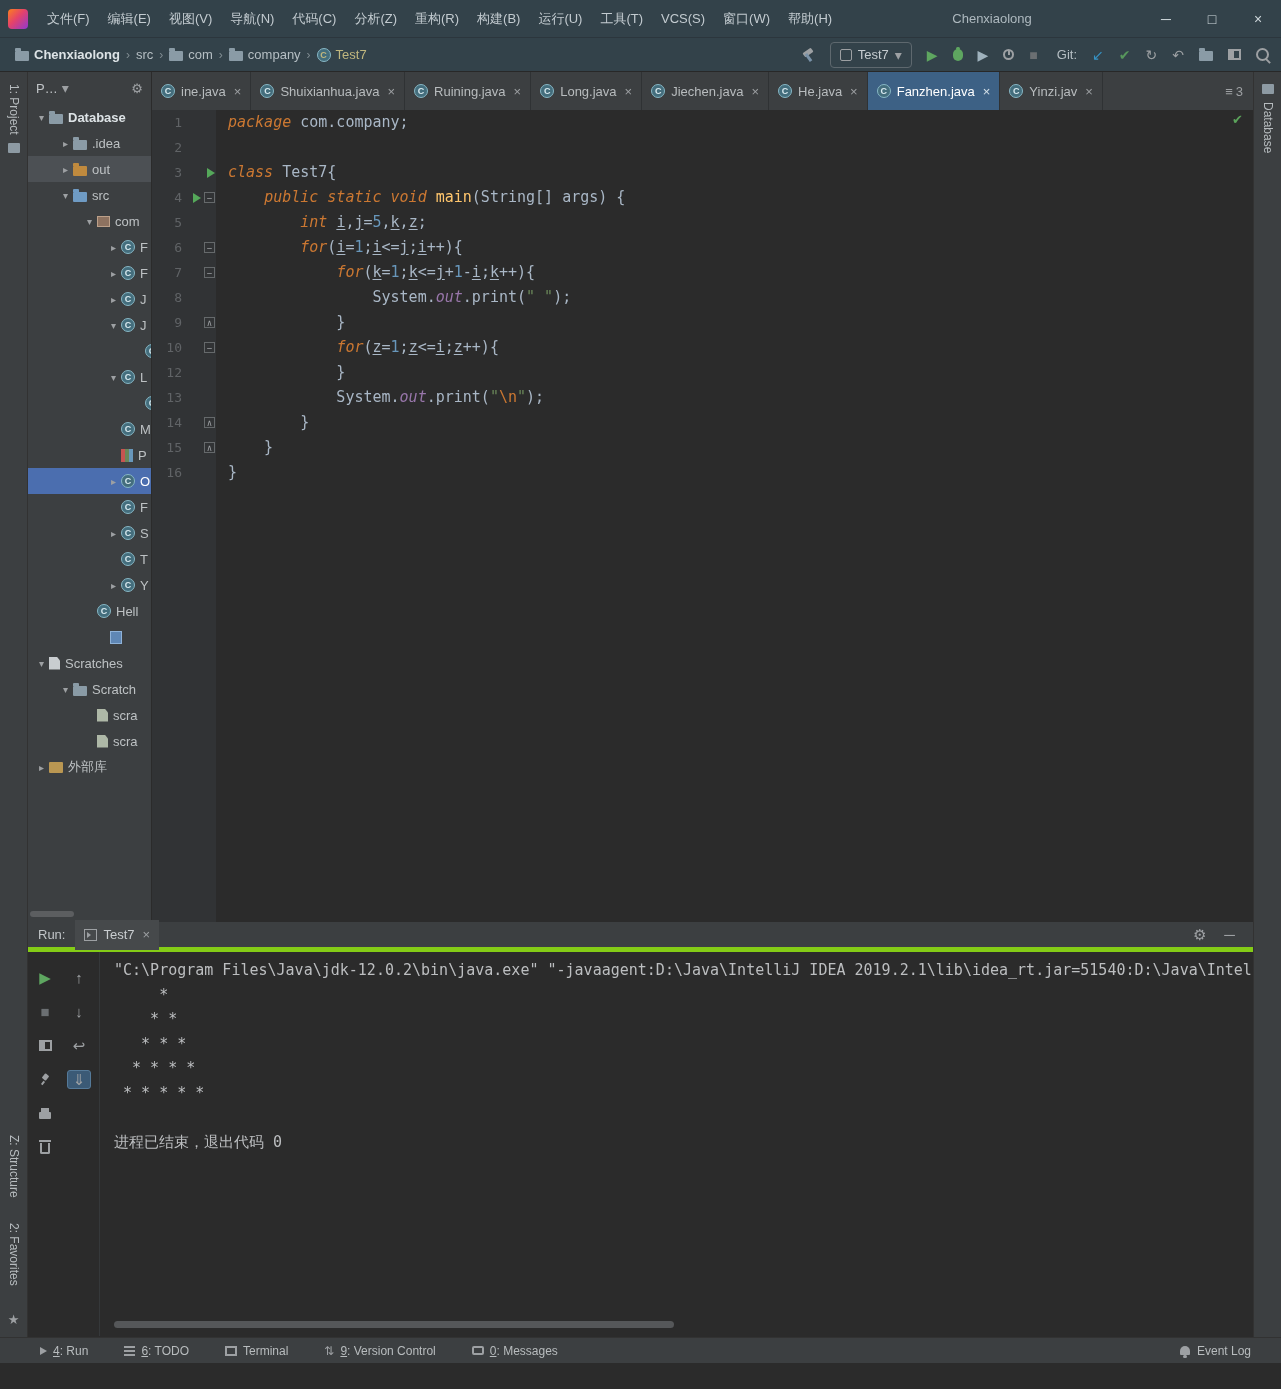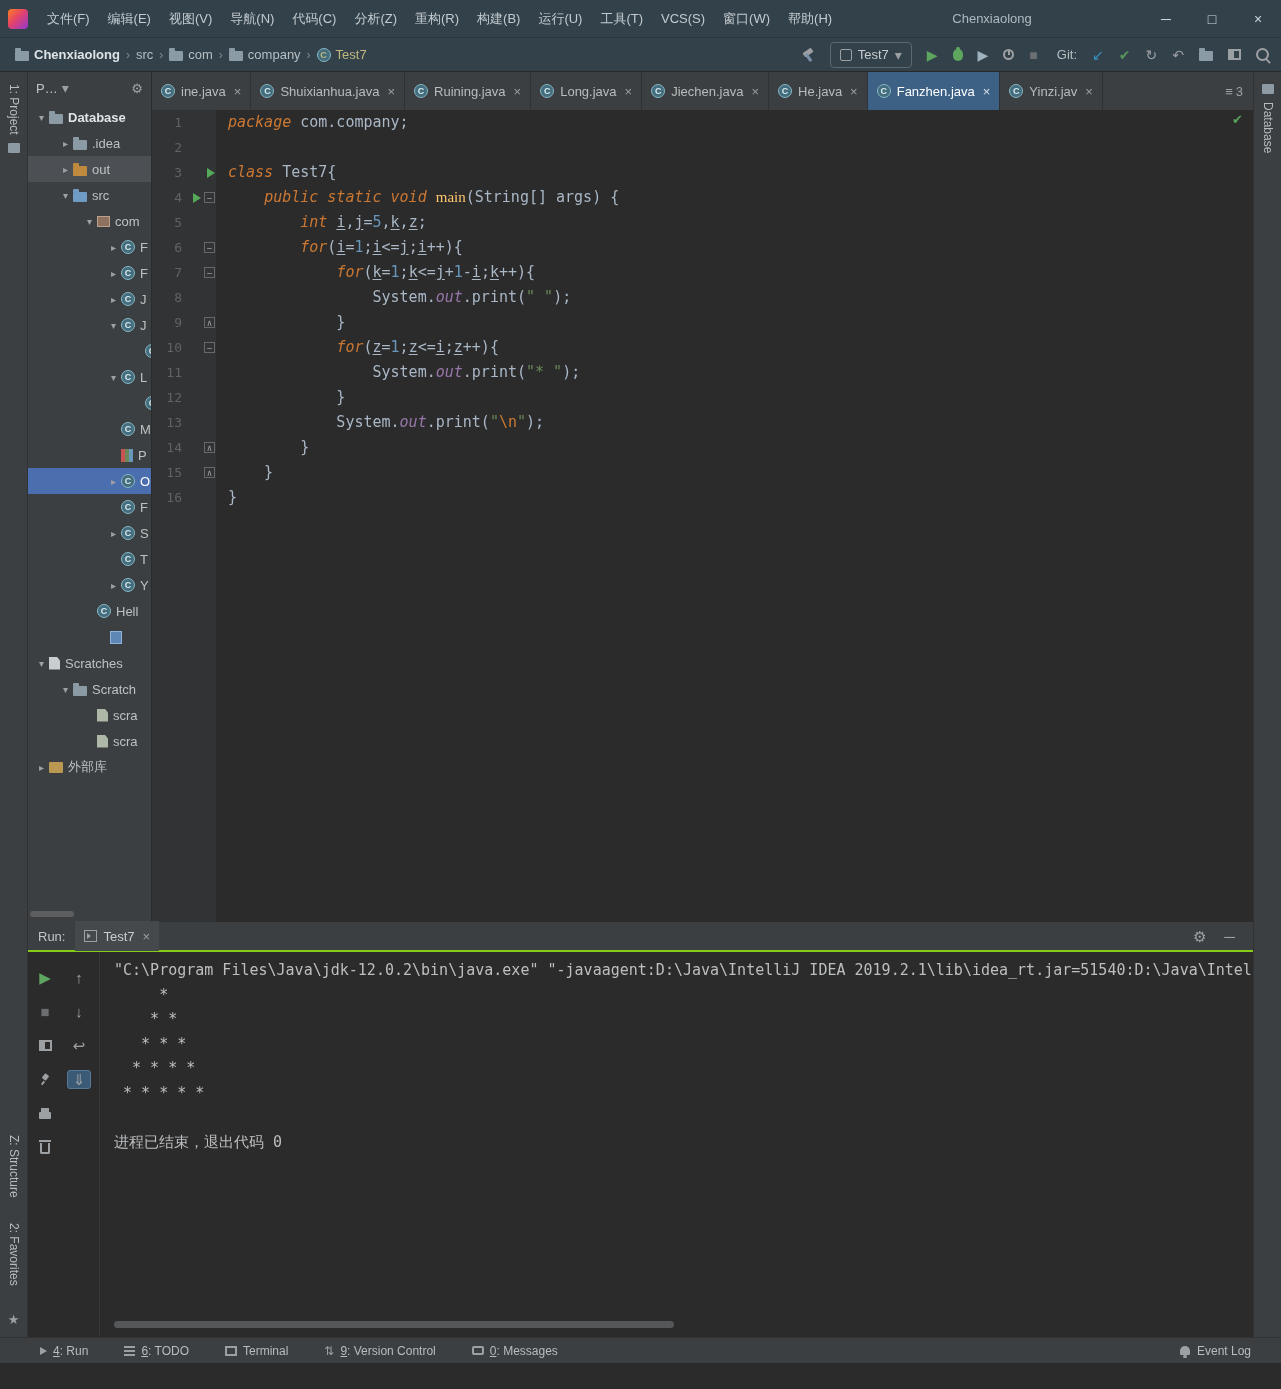--- a/index.html
+++ b/index.html
@@ -66,27 +66,27 @@
   .cline{margin:0;padding-left:8px;font:15px/25px "DejaVu Sans Mono",monospace;white-space:pre;color:#a9b7c6;}
   .gut-run{width:0;height:0;border-left:8px solid #55a85a;border-top:5px solid transparent;border-bottom:5px solid transparent;}
   .fold{width:11px;height:11px;border:1px solid #65696b;background:#313335;color:#9da0a3;
         font:9px/10px "DejaVu Sans Mono",monospace;text-align:center;box-sizing:border-box;}
   .tk-kw{color:#cc7832;font-style:italic;}
   .tk-pl{color:#a9b7c6;}
   .tk-n{color:#6897bb;}
   .tk-st{color:#6a8759;}
   .tk-esc{color:#cc7832;}
   .tk-fl{color:#9876aa;font-style:italic;}
-  .tk-fn{color:#ffc66d;font-family:Liberation Serif, serif;}
+  .tk-fn{color:#ffc66d;}
   .tk-v{color:#a9b7c6;text-decoration:underline;text-underline-offset:2px;}
   .caretbar{display:inline-block;width:2px;height:17px;background:#c8c8c8;vertical-align:text-top;}
   .inspectok{position:absolute;right:10px;top:2px;color:#5ba35b;font-size:13px;}
   
   #runpanel{position:absolute;left:28px;top:922px;width:1225px;height:415px;background:#2b2b2b;box-sizing:border-box;}
-  .runheader{height:30px;background:#3c3f41;display:flex;align-items:center;gap:10px;padding:0 10px;border-bottom:2px solid #84cc16;box-sizing:border-box;}
+  .runheader{height:30px;background:#3c3f41;display:flex;align-items:center;gap:10px;padding:0 10px;border-bottom:5px solid #84cc16;box-sizing:border-box;}
   .runlabel{color:#c0c4c7;}
   .runtab{display:flex;align-items:center;gap:6px;background:#46494b;height:30px;padding:0 9px;color:#c9cdd0;}
   .rhright{margin-left:auto;display:flex;align-items:center;gap:18px;padding-right:8px;}
   .gico{color:#9da0a3;font-size:15px;line-height:1;}
   .runbody{display:flex;height:384px;}
   .runtools{width:72px;flex:none;display:grid;grid-template-columns:34px 34px;grid-auto-rows:34px;
             justify-items:center;align-items:center;padding-top:8px;border-right:1px solid #35383a;box-sizing:border-box;}
   .tbg{font-size:15px;color:#9da0a3;line-height:1;}
   .tb-act{background:#3b5a76;border:1px solid #557a99;border-radius:3px;padding:1px 5px;}
   .console{flex:1;position:relative;padding:6px 0 0 14px;overflow:hidden;}
@@ -500,25 +500,20 @@
           <pre class="cline"><span class="tk-pl">            }</span></pre>
         </div>
         <div class="crow">
           <span class="lnum">10</span>
           <span class="gcol">
             <span class="fold">−</span>
           </span>
           <pre class="cline"><span class="tk-pl">            </span><span class="tk-kw">for</span><span class="tk-pl">(</span><span class="tk-v">z</span><span class="tk-pl">=</span><span class="tk-n">1</span><span class="tk-pl">;</span><span class="tk-v">z</span><span class="tk-pl">&lt;=</span><span class="tk-v">i</span><span class="tk-pl">;</span><span class="tk-v">z</span><span class="tk-pl">++){</span></pre>
         </div>
         <div class="crow">
-          <span class="lnum">11</span>
-          <span class="gcol"></span>
-          <pre class="cline"><span class="tk-pl">                System.</span><span class="tk-fl">out</span><span class="tk-pl">.print(</span><span class="tk-st">"* "</span><span class="tk-pl">);</span></pre>
-        </div>
-        <div class="crow">
           <span class="lnum">12</span>
           <span class="gcol"></span>
           <pre class="cline"><span class="tk-pl">            }</span></pre>
         </div>
         <div class="crow">
           <span class="lnum">13</span>
           <span class="gcol"></span>
           <pre class="cline"><span class="tk-pl">            System.</span><span class="tk-fl">out</span><span class="tk-pl">.print(</span><span class="tk-st">"</span><span class="tk-esc">\n</span><span class="tk-st">"</span><span class="tk-pl">);</span></pre>
         </div>
         <div class="crow">

